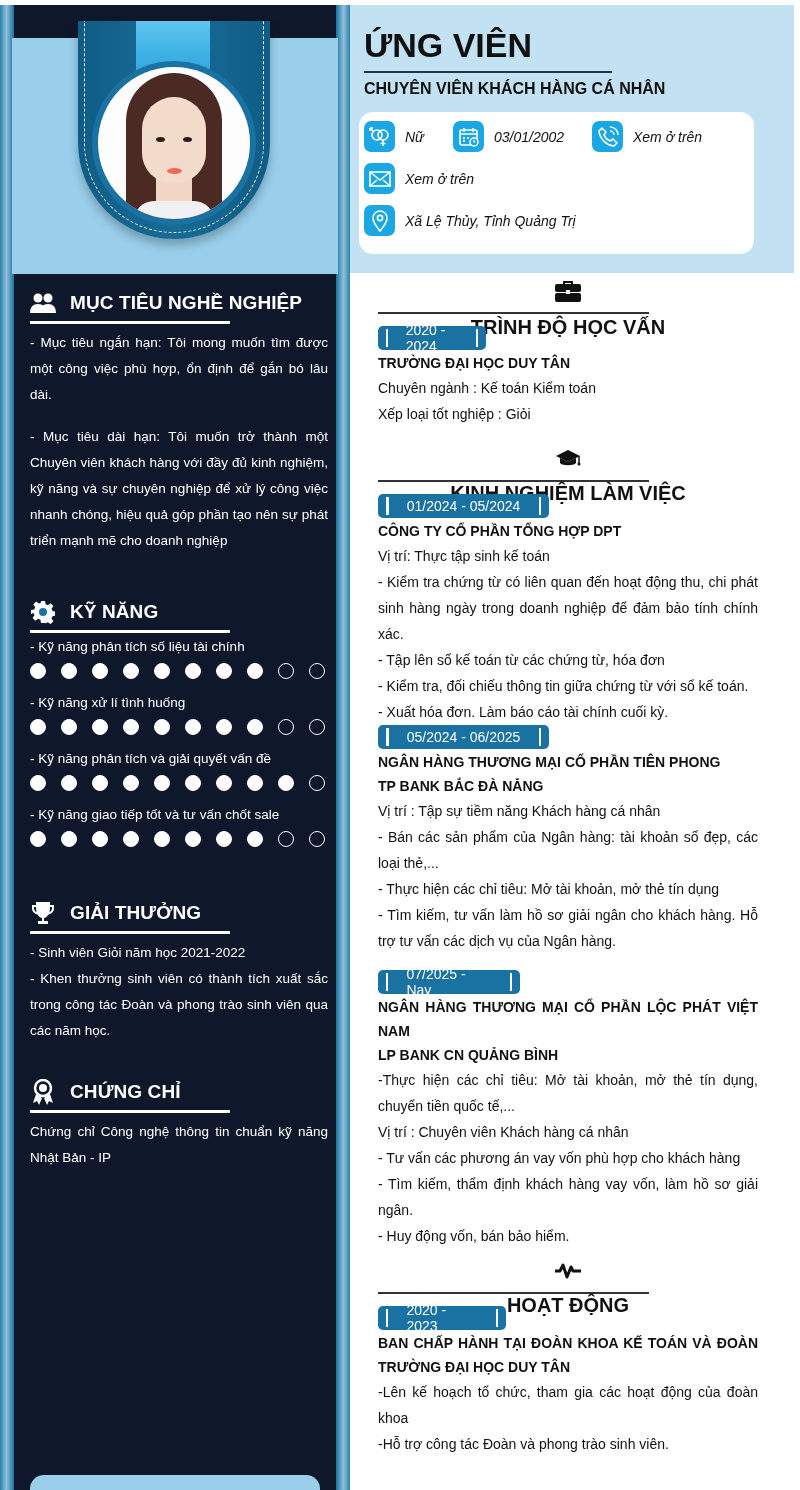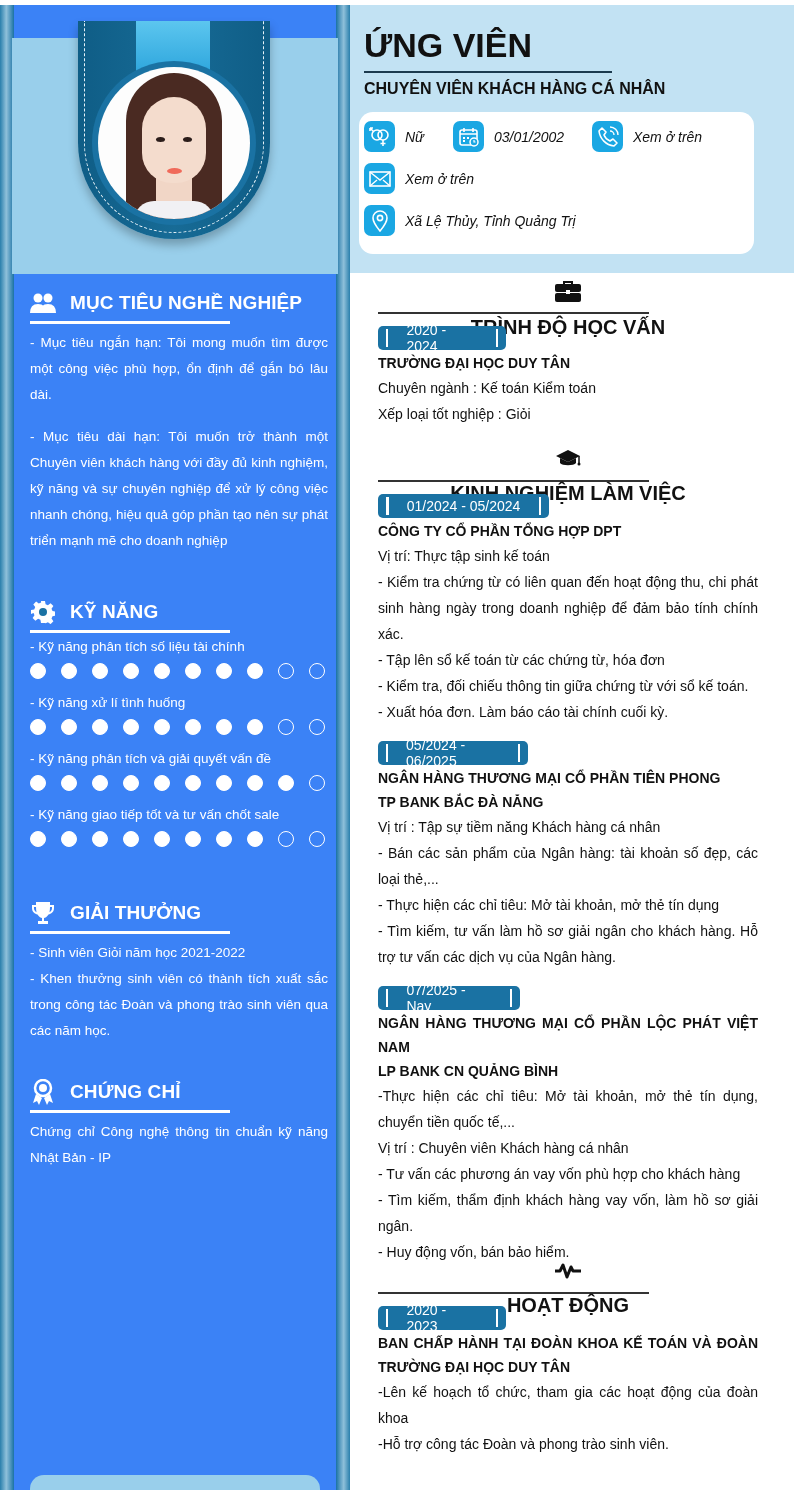--- a/index.html
+++ b/index.html
@@ -2,21 +2,21 @@
 <html><head>
 <meta charset="utf-8">
 <style>
   * { box-sizing: border-box; margin: 0; padding: 0; }
   html, body { width: 800px; height: 1490px; background: #ffffff; overflow: hidden; }
   body { font-family: "Liberation Sans", "DejaVu Sans", sans-serif; color: #111; position: relative; }
 
   
   .sidebar {
     position: absolute; left: 0; top: 5px; width: 350px; height: 1485px;
-    background: #3b82f6;
+    background: #0f172a;
   }
   .sidebar::before, .sidebar::after {
     content: ""; position: absolute; top: 0; bottom: 0; width: 14px;
     background: linear-gradient(90deg, #2a7fac 0%, #8fc0da 45%, #5b9dc2 70%, #1a72a3 100%);
     z-index: 1;
   }
   .sidebar::before { left: 0; }
   .sidebar::after { right: 0; transform: scaleX(-1); }
   .photo-panel {
     position: absolute; left: 12px; top: 33px; width: 326px; height: 236px;
@@ -315,21 +315,21 @@
       <svg width="26" height="22" viewBox="0 0 26 22">
           <path d="M9 4V2h8v2" stroke="#111" stroke-width="2" fill="none"></path>
           <rect x="0" y="4" width="26" height="8" rx="2" fill="#111"></rect>
           <rect x="0" y="13" width="26" height="9" rx="2" fill="#111"></rect>
           <rect x="11" y="10" width="4" height="4" fill="#fff"></rect>
         </svg>
     </span>
     <h2>TRÌNH ĐỘ HỌC VẤN</h2>
   </div>
   <div class="main-rule"></div>
-  <div class="date-pill" style="width:128px">
+  <div class="date-pill" style="width:108px">
     <span class="bar"></span>
       <span class="txt">2020 - 2024</span>
       <span class="bar"></span>
   </div>
   <div class="org">TRƯỜNG ĐẠI HỌC DUY TÂN</div>
   <div class="line">Chuyên ngành : Kế toán Kiểm toán</div>
   <div class="line">Xếp loại tốt nghiệp : Giỏi</div>
 </section>
 
 <section class="main-section" style="top:448px">
@@ -351,21 +351,21 @@
       <span class="txt">01/2024 - 05/2024</span>
       <span class="bar"></span>
   </div>
   <div class="org">CÔNG TY CỔ PHẦN TỔNG HỢP DPT</div>
   <div class="line">Vị trí: Thực tập sinh kế toán</div>
   <div class="line">- Kiểm tra chứng từ có liên quan đến hoạt động thu, chi phát sinh hàng ngày trong doanh nghiệp để đảm bảo tính chính xác.</div>
   <div class="line">- Tập lên sổ kế toán từ các chứng từ, hóa đơn</div>
   <div class="line">- Kiểm tra, đối chiếu thông tin giữa chứng từ với sổ kế toán.</div>
   <div class="line">- Xuất hóa đơn. Làm báo cáo tài chính cuối kỳ.</div>
 
-  <div class="date-pill" style="width:150px;margin-top:16px">
+  <div class="date-pill" style="width:171px;margin-top:0">
     <span class="bar"></span>
       <span class="txt">05/2024 - 06/2025</span>
       <span class="bar"></span>
   </div>
   <div class="org">NGÂN HÀNG THƯƠNG MẠI CỔ PHẦN TIÊN PHONG</div>
   <div class="org">TP BANK BẮC ĐÀ NẴNG</div>
   <div class="line">Vị trí : Tập sự tiềm năng Khách hàng cá nhân</div>
   <div class="line">- Bán các sản phẩm của Ngân hàng: tài khoản số đẹp, các loại thẻ,...</div>
   <div class="line">- Thực hiện các chỉ tiêu: Mở tài khoản, mở thẻ tín dụng</div>
   <div class="line">- Tìm kiếm, tư vấn làm hồ sơ giải ngân cho khách hàng. Hỗ trợ tư vấn các dịch vụ của Ngân hàng.</div>

